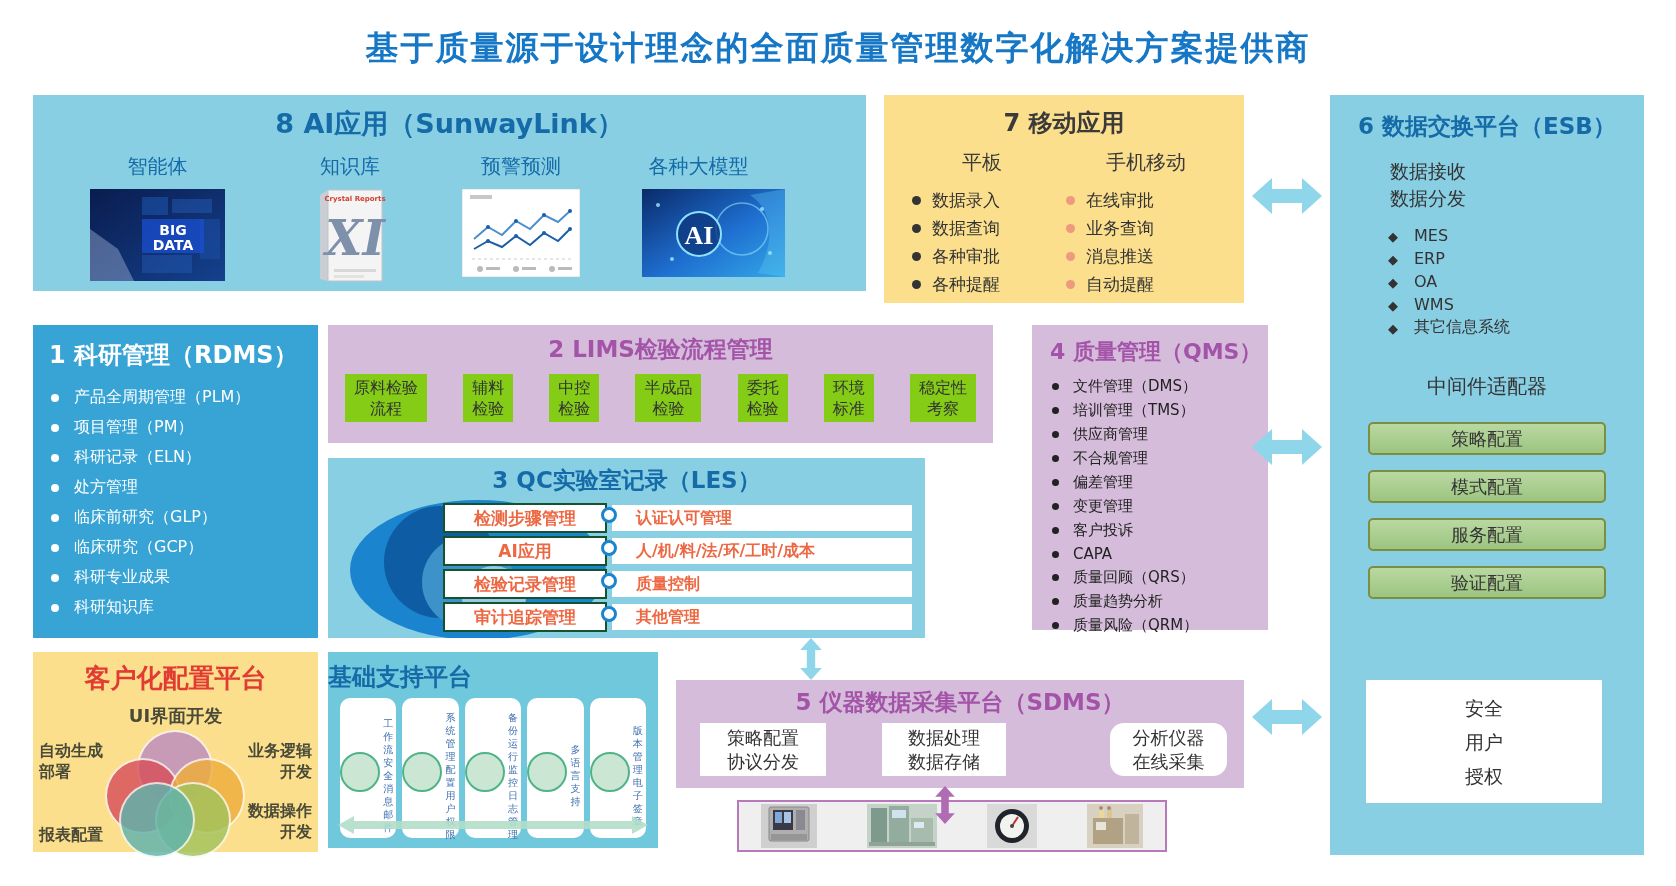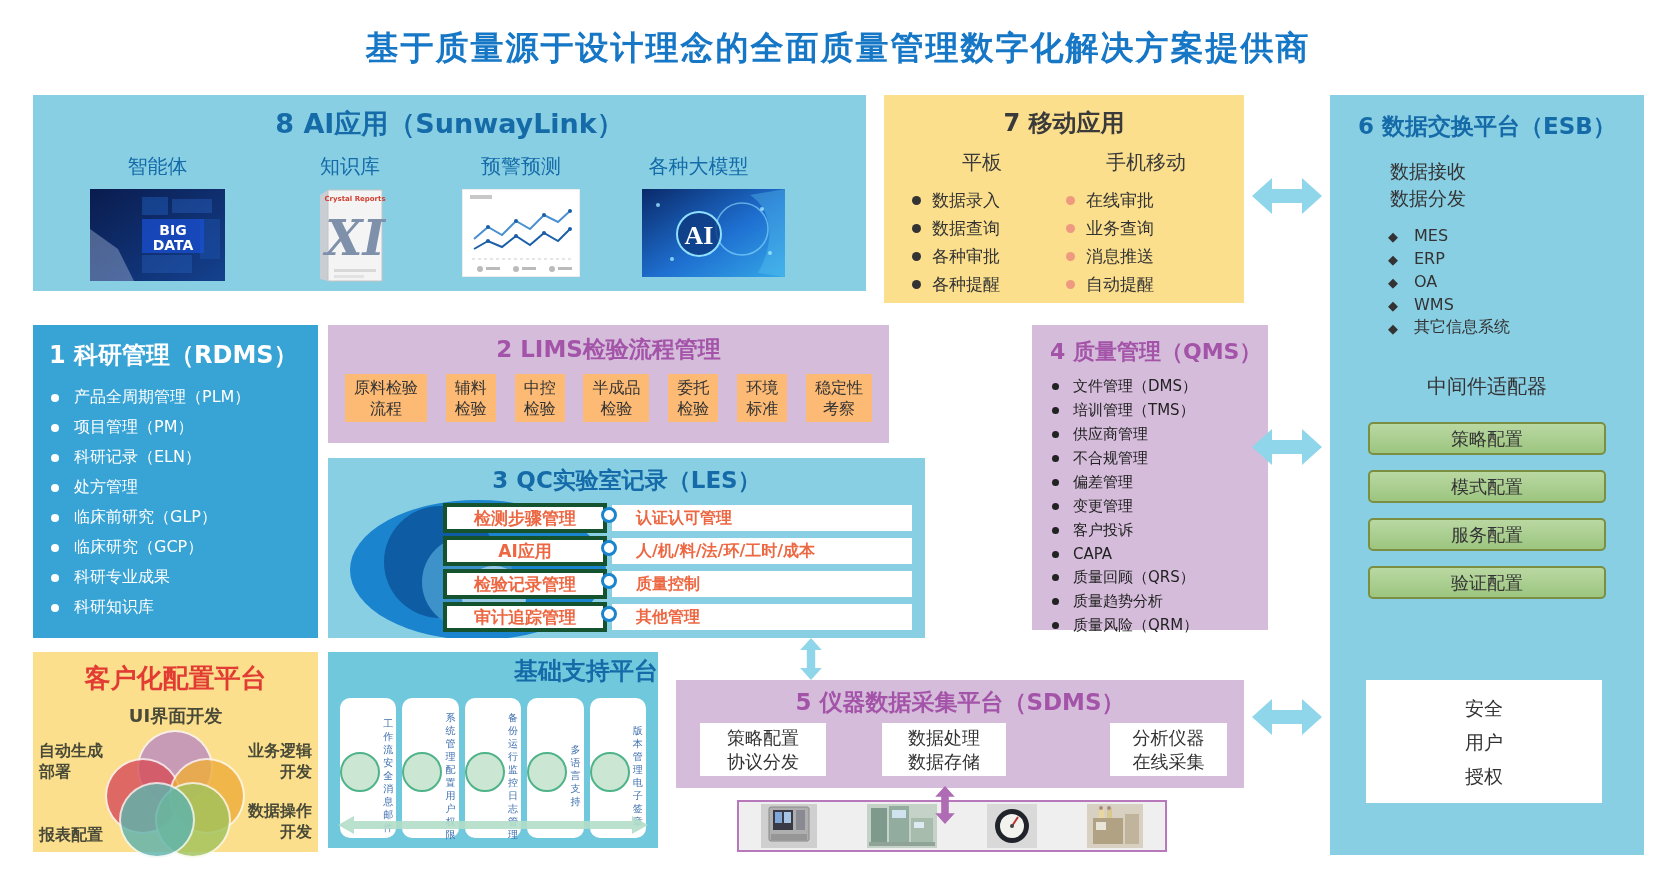--- a/index.html
+++ b/index.html
@@ -53,34 +53,34 @@
     font-size:19px; color:#333; line-height:34px; }
 
   
   .rdms-box { left:33px; top:325px; width:285px; height:313px; background:var(--medium-blue-panel); color:#fff; }
   .rdms-title { padding:14px 0 0 16px; font-size:24px; font-weight:bold; }
   .rdms-items { margin:16px 0 0 18px; }
   .rdms-item { display:flex; align-items:center; font-size:16px; margin-bottom:9px; }
   .rdms-item .bullet { width:8px; height:8px; border-radius:50%; background:#fff; margin-right:15px; flex:0 0 auto; }
 
   
-  .lims-box { left:328px; top:325px; width:561px; height:118px; background:var(--purple-panel); }
+  .lims-box { left:328px; top:325px; width:665px; height:118px; background:var(--purple-panel); }
   .lims-title { padding-top:9px; text-align:center; font-size:23px; font-weight:bold; color:var(--purple-title); }
   .lims-items { display:flex; justify-content:space-between; padding:9px 17px 0; }
-  .lims-item { background:#fdba74; min-height:48px; padding:3px 9px; text-align:center;
+  .lims-item { background:#84cc16; min-height:48px; padding:3px 9px; text-align:center;
     font-size:16px; color:#333; line-height:21px; }
   .lims-item span { display:block; }
 
   
   .qc-box { left:328px; top:458px; width:597px; height:180px; background:var(--light-blue-panel); overflow:hidden; }
   .qc-title { position:relative; z-index:2; padding-top:7px; text-align:center; font-size:23px;
     font-weight:bold; color:var(--dark-blue-text); }
   .qc-svg { position:absolute; left:0; top:0; z-index:0; }
   .qc-left { position:absolute; left:115px; top:45px; z-index:2; width:164px; }
-  .qc-left-item { height:30px; margin-bottom:3px; background:#fff; border:4px solid #14532d;
+  .qc-left-item { height:30px; margin-bottom:3px; background:#fff; border:2px solid #14532d;
     display:flex; align-items:center; justify-content:center; font-size:17px; font-weight:bold;
     color:var(--orange-text); }
   .qc-right { position:absolute; left:284px; top:47px; z-index:2; width:300px; }
   .qc-bar { position:relative; height:26px; margin-bottom:7px; background:#fff; display:flex;
     align-items:center; padding-left:24px; font-size:16px; font-weight:bold; color:var(--orange-text); }
   .qc-dot { position:absolute; left:-11px; top:2px; width:16px; height:16px; border:3px solid #1B84CE;
     border-radius:50%; background:#fff; }
 
   
   .qms-box { left:1032px; top:325px; width:236px; height:305px; background:var(--purple-panel); }
@@ -103,36 +103,36 @@
   .vc5 { left:14px; top:52px; background:var(--venn-teal); }
   .custom-side { position:absolute; font-size:16px; font-weight:bold; color:#4A4A38; line-height:21px; }
   .custom-lt { left:6px; top:88px; }
   .custom-rt { right:6px; top:88px; text-align:right; }
   .custom-rb { right:6px; top:148px; text-align:right; }
   .custom-lb { left:6px; top:172px; }
   .custom-side span { display:block; }
 
   
   .base-box { left:328px; top:652px; width:330px; height:196px; background:var(--teal-blue-panel); }
-  .base-title { padding-top:3px; text-align:right; font-size:24px; font-weight:bold; color:var(--dark-blue-text); }
+  .base-title { padding-top:9px; text-align:left; font-size:24px; font-weight:bold; color:var(--dark-blue-text); }
   .base-cols { position:absolute; left:12px; top:46px; width:306px; display:flex; gap:6px; }
   .base-col { flex:1; background:#fff; border-radius:10px; height:140px; display:flex;
     flex-direction:row; align-items:center; padding-top:7px; }
   .base-circle { width:40px; height:40px; border-radius:50%; background:#CBE7D3; border:2px solid #4FB389; flex:0 0 auto; }
   .base-lines { margin-top:8px; text-align:center; font-size:10px; color:#3E6FB0; line-height:13px; }
   .base-arrow { position:absolute; left:10px; top:162px; z-index:3; opacity:.9; }
 
   
   .sdms-box { left:676px; top:680px; width:568px; height:108px; background:var(--purple-panel); }
   .sdms-title { padding-top:7px; text-align:center; font-size:23px; font-weight:bold; color:var(--purple-title); }
   .sdms-items .sdms-item { position:absolute; top:43px; height:53px; background:#fff; display:flex;
     flex-direction:column; align-items:center; justify-content:center; font-size:18px; color:#333; line-height:24px; }
   .sdms-item:nth-child(1) { left:24px;  width:126px; }
   .sdms-item:nth-child(2) { left:206px; width:124px; }
-  .sdms-item:nth-child(3) { left:434px; width:117px; }
+  .sdms-item:nth-child(3) { left:434px; width:117px;border-radius:14px; }
   .sdms-item span { display:block; }
 
   
   .instruments-strip { left:737px; top:800px; width:430px; height:52px; background:#EFEFEF;
     border:2px solid #B878BC; display:flex; align-items:center; justify-content:space-between; padding:0 22px; }
 
   
   .arrow { position:absolute; }
   .arr1 { left:1252px; top:173px; }
   .arr2 { left:1252px; top:424px; }

